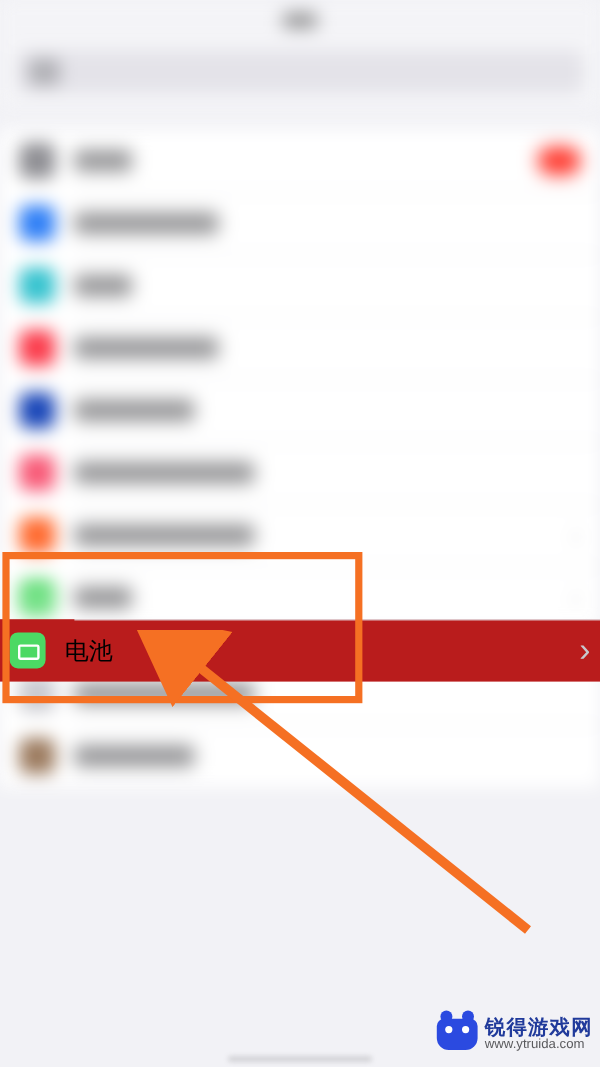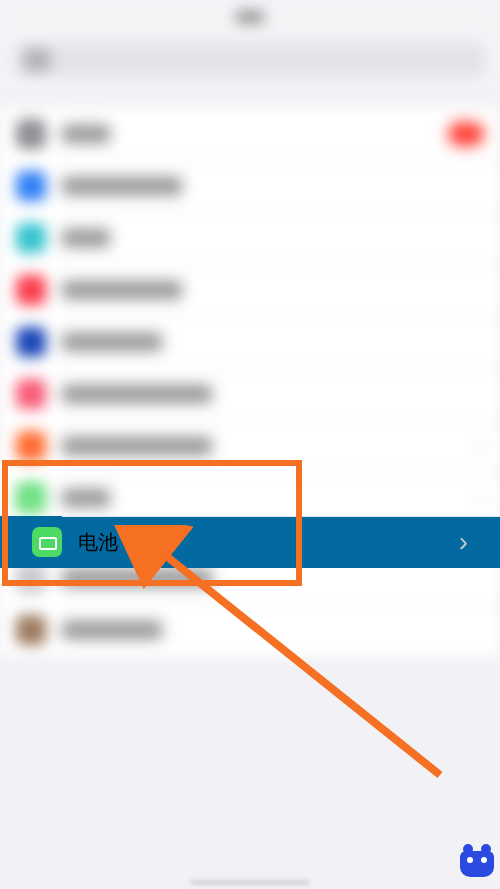--- a/index.html
+++ b/index.html
@@ -120,24 +120,24 @@
     line-height: 1;
     padding-left: 8px;
   }
 
   
   .sharp-row {
     position: absolute;
     left: 0; right: 0;
     top: 516px;
     height: 52px;
-    background: #0369a1;
+    background: #b91c1c;
     display: flex;
     align-items: center;
-    padding: 0 32px;
+    padding: 0 8px;
     z-index: 4;
   }
   .sharp-row::before{
     content:"";
     position:absolute; left:62px; right:0; top:0;
     height:1px; background:#e5e5ea;
   }
   .sharp-row .app-icon.green{ filter:none; }
   .sharp-label {
     font-size: 20px;
@@ -314,15 +314,19 @@
     </marker>
   </defs>
   <line x1="330" y1="250" x2="40" y2="18" stroke="#f57023" stroke-width="8" marker-end="url(#ah)"></line>
 </svg>
 
 <div class="watermark">
   <div class="wm-logo">
     <span class="wm-eye-l"></span>
       <span class="wm-eye-r"></span>
   </div>
+  <div class="wm-text">
+    <span class="wm-cn">锐得游戏网</span>
+    <span class="wm-en">www.ytruida.com</span>
+  </div>
 </div>
 
 <div class="home-indicator"></div>
 
 </body></html>

